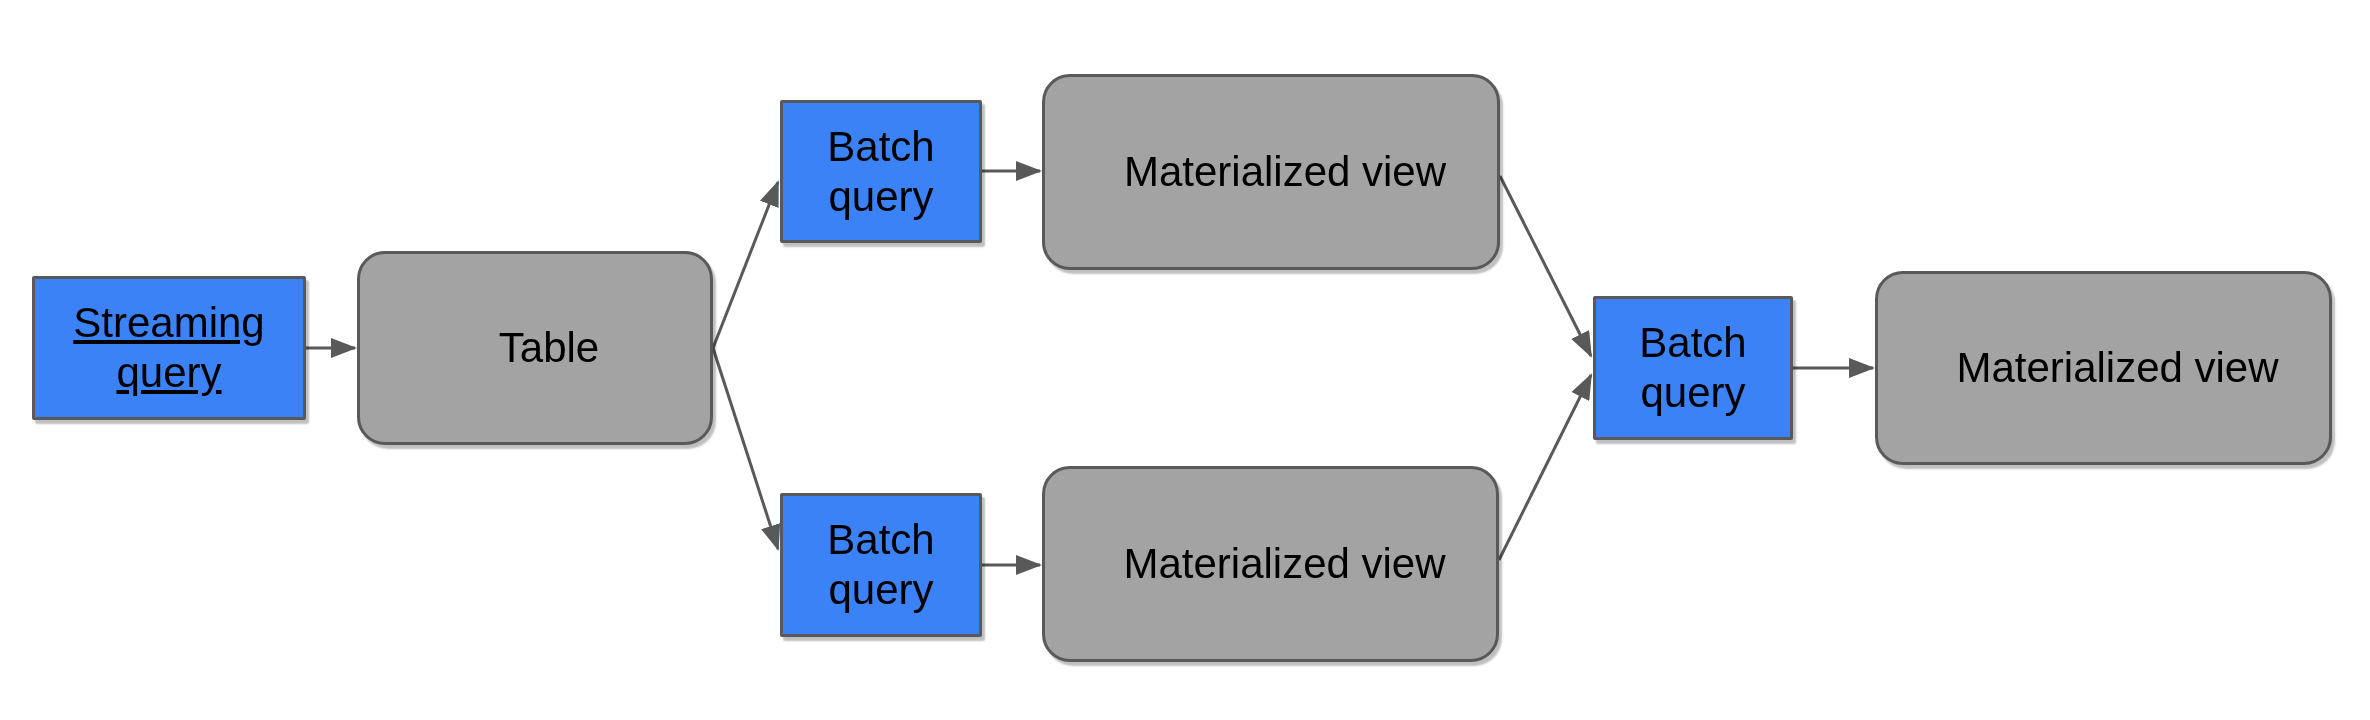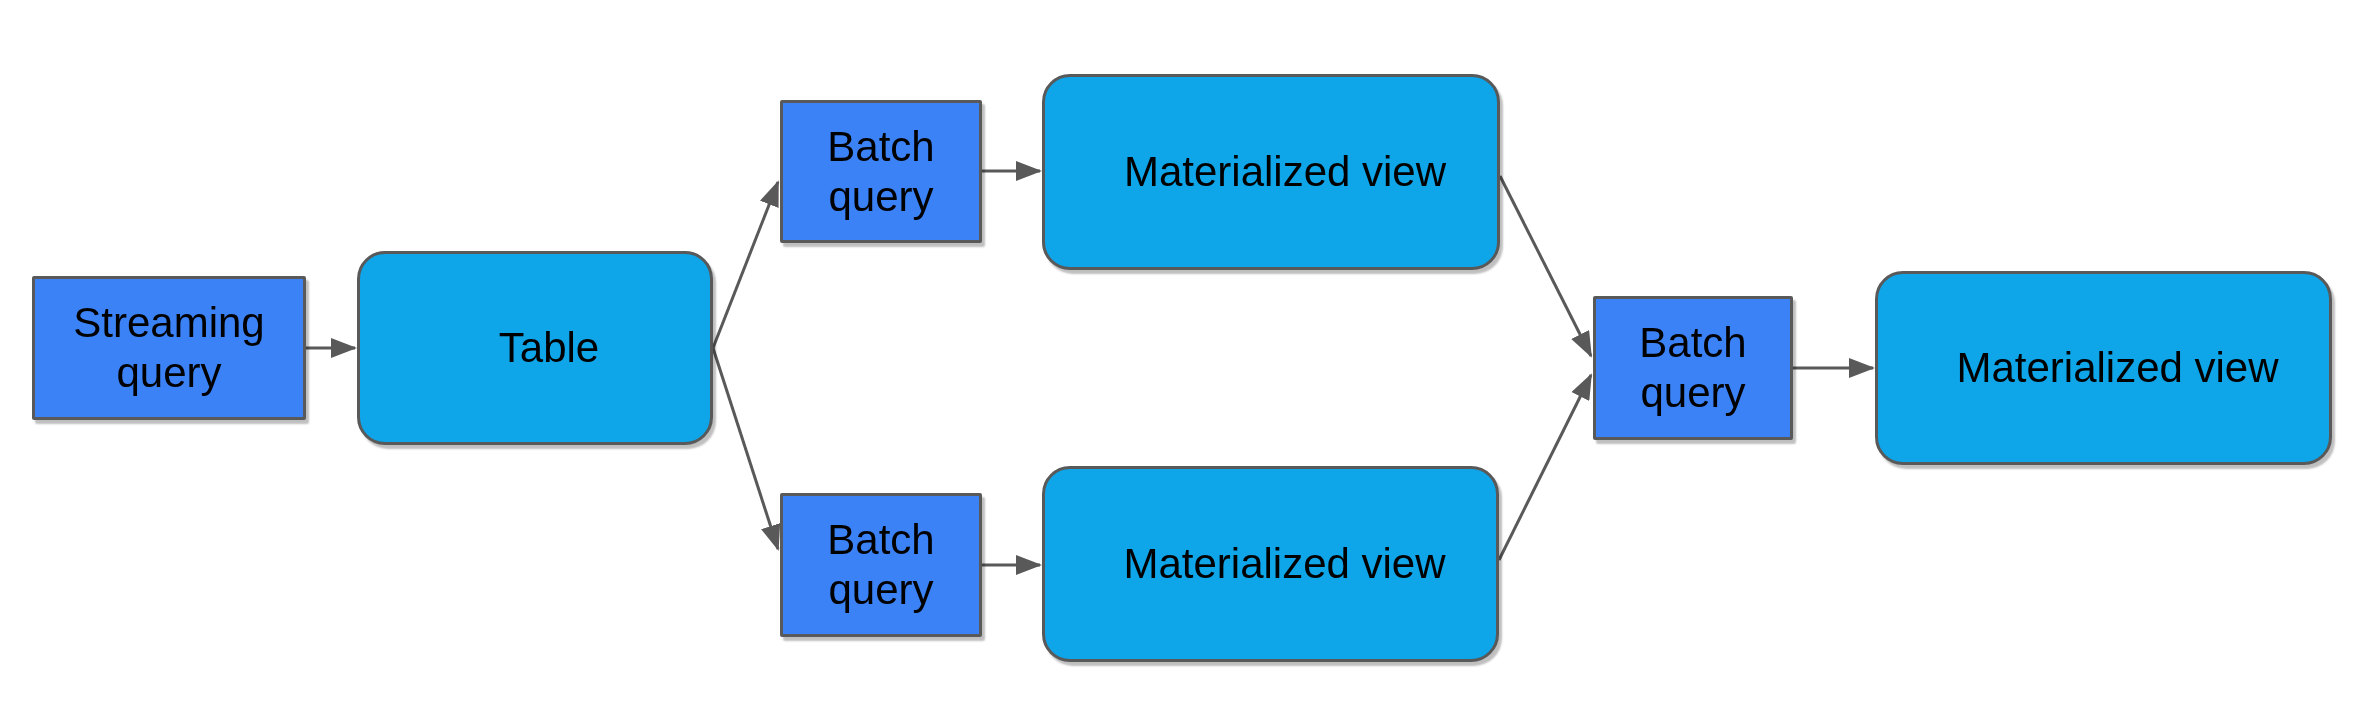--- a/index.html
+++ b/index.html
@@ -26,28 +26,28 @@
     font-size: 42px;
     line-height: 50px;
     color: #000000;
     box-shadow: 3px 4px 2px rgba(0,0,0,0.25);
   }
   .node-yellow {
     background: #3b82f6;
     border-radius: 2px;
   }
   .node-green {
-    background: #0ea5e9;
+    background: #a3a3a3;
     border-radius: 28px;
     padding-left: 28px;
   }
   .node .label {
     padding: 0 12px;
   }
-  #streaming-query { left: 32px;  top: 276px; width: 274px; height: 144px; }
+  #streaming-query { left: 32px;  top: 276px; width: 274px; height: 144px; text-decoration: underline; }
   #table-node      { left: 357px; top: 251px; width: 356px; height: 194px; }
   #batch-query-top    { left: 780px;  top: 100px; width: 202px; height: 143px; }
   #materialized-view-top { left: 1042px; top: 74px;  width: 458px; height: 196px; }
   #batch-query-bottom { left: 780px;  top: 493px; width: 202px; height: 144px; }
   #materialized-view-bottom { left: 1042px; top: 466px; width: 457px; height: 196px; }
   #batch-query-final  { left: 1593px; top: 296px; width: 200px; height: 144px; }
   #materialized-view-final { left: 1875px; top: 271px; width: 457px; height: 194px; }
   #edges {
     position: absolute;
     left: 0; top: 0;

